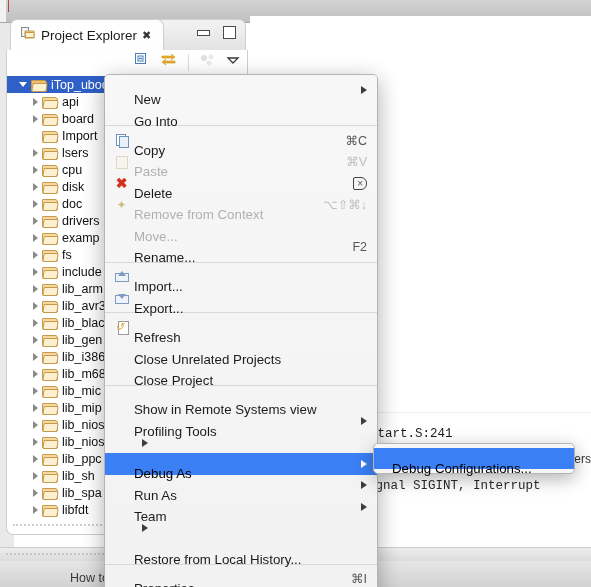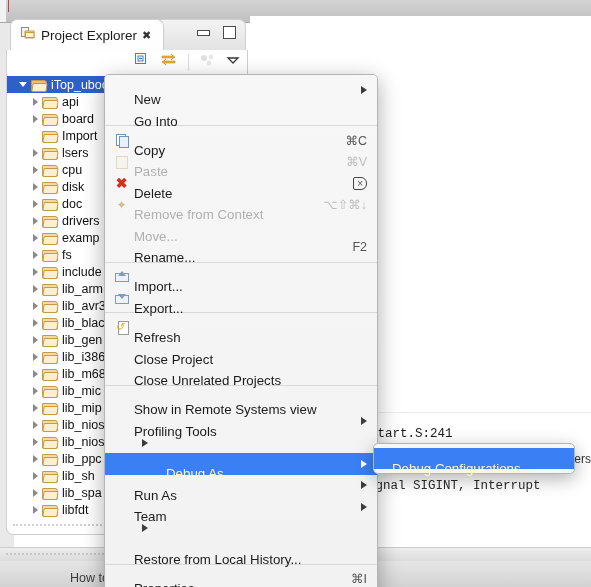--- a/index.html
+++ b/index.html
@@ -69,21 +69,21 @@
   .bot-area{position:absolute;left:0;bottom:0;width:591px;height:26px;background:linear-gradient(#e6e6e6,#d2d2d2);}
   .howto{position:absolute;left:70px;bottom:2px;font-size:12.5px;color:#3a3a3a;}
 
   
   .ctx{position:absolute;left:104px;top:74px;width:272px;
       background:#f4f4f4;border:1px solid #b4b4b4;border-radius:5px;
       box-shadow:0 6px 22px rgba(0,0,0,.33);overflow:hidden;}
   .ctx-inner{padding:4px 0 4px 0;background:linear-gradient(#f7f7f7,#f2f2f2);}
   .mi{height:21.4px;display:flex;align-items:center;padding:0 10px 0 8px;font-size:13.3px;color:#1b1b1b;position:relative;}
   .mi.dim{color:#b0b0b0;}
-  .mi.hl{background:#3b7ff5;color:#fef9c3;gap:32px;}
+  .mi.hl{background:#3b7ff5;color:#000000;}
   .mi .ico{width:17px;flex:0 0 auto;display:flex;align-items:center;justify-content:center;margin-right:4px;}
   .mi .txt{flex:1 1 auto;white-space:nowrap;margin-top:20px;}
   .mi .key{font-size:12.5px;color:#555;margin-left:12px;white-space:nowrap;}
   .mi.dim .key{color:#bdbdbd;}
   .mi .arr{width:0;height:0;border-left:6px solid #3c3c3c;border-top:4.5px solid transparent;border-bottom:4.5px solid transparent;margin-left:8px;}
   .mi.hl .arr{border-left-color:#fff;}
   .msep{height:1px;background:#d8d8d8;margin:3.5px 0;}
 
   
   .g-copy{width:12px;height:13px;position:relative;}
@@ -515,25 +515,25 @@
           <span class="ico">
             <span class="g-ref">
               <b></b>
               <i>↺</i>
             </span>
           </span>
           <span class="txt">Refresh</span>
         </div>
         <div class="mi">
           <span class="ico"></span>
+          <span class="txt">Close Unrelated Projects</span>
+        </div>
+        <div class="mi">
+          <span class="ico"></span>
           <span class="txt">Close Project</span>
-        </div>
-        <div class="mi">
-          <span class="ico"></span>
-          <span class="txt">Close Unrelated Projects</span>
         </div>
         <div class="msep"></div>
         <div class="mi">
           <span class="ico"></span>
           <span class="txt">Show in Remote Systems view</span>
         </div>
         <div class="mi">
           <span class="ico"></span>
           <span class="txt">Profiling Tools</span>
           <span class="arr"></span>

